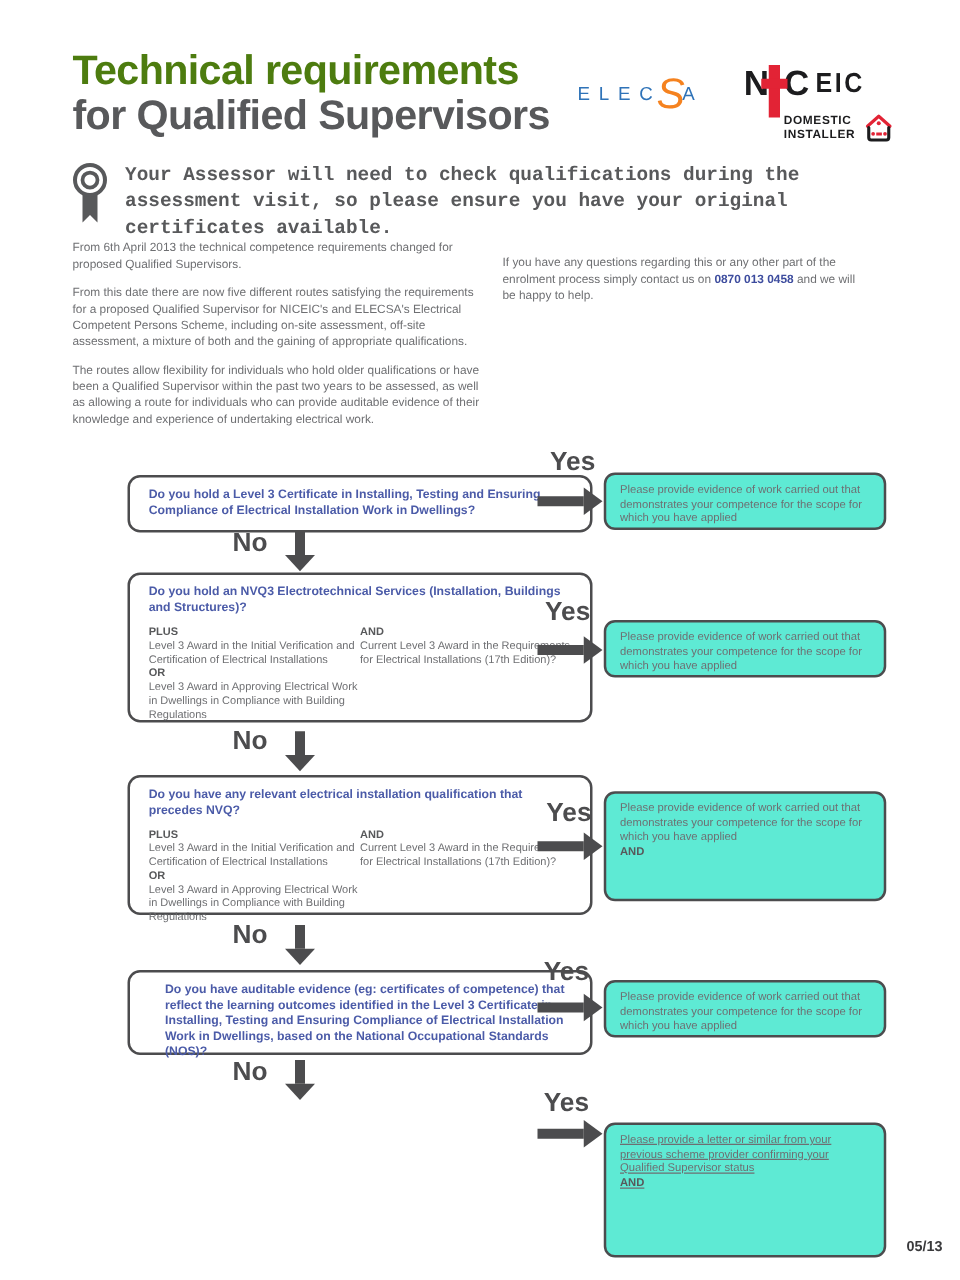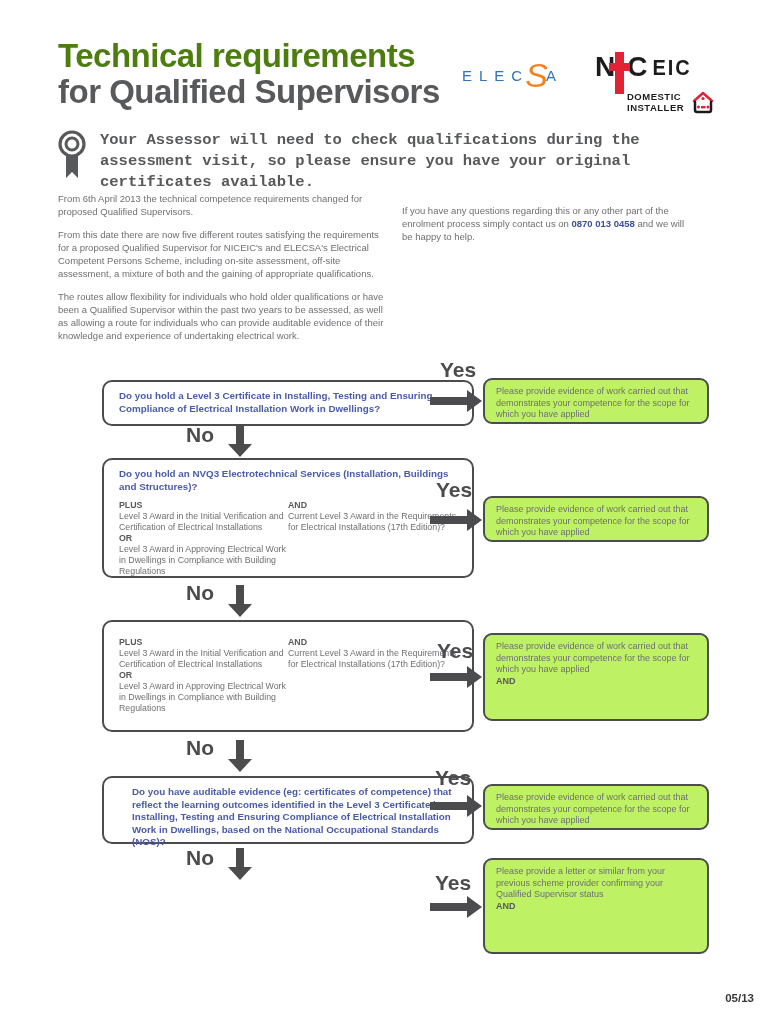--- a/index.html
+++ b/index.html
@@ -39,21 +39,21 @@
   .intro-right p{margin:12px;}
   .phone{font-weight:bold;color:#3d4c9e;}
 
   
   .qbox{position:absolute;left:58px;width:372px;background:#fff;border:2.5px solid #4c4c4e;border-radius:10px;
         padding:8px 15px;box-sizing:border-box;margin-left:44px;}
   .question{font-weight:bold;font-size:9.8px;line-height:12.5px;color:#4b5ba8;}
   .cols{display:flex;margin-top:7px;}
   .col{width:50%;font-size:8.8px;line-height:11px;color:#6e6f72;}
   .col .lbl{font-weight:bold;color:#58595b;display:block;}
-  .rbox{position:absolute;left:483px;width:226px;background:#bef264;border:2px solid #4c4c4e;border-radius:9px;
+  .rbox{position:absolute;left:483px;width:226px;background:#5eead4;border:2px solid #4c4c4e;border-radius:9px;
         padding:6px 11px;box-sizing:border-box;font-size:9px;line-height:11.5px;color:#6e6f72;}
   .rbox .lbl{font-weight:bold;color:#58595b;display:block;}
   .yes,.no{position:absolute;font-weight:bold;font-size:21px;color:#4c4c4e;}
   .arrow-down{position:absolute;width:24px;}
   .arrow-down .shaft{width:8px;height:19px;background:#4c4c4e;margin:0 auto;}
   .arrow-down .head{width:0;height:0;border-left:12px solid transparent;border-right:12px solid transparent;border-top:13px solid #4c4c4e;}
   .arrow-right{position:absolute;height:22px;width:52px;}
   .arrow-right .shaft{position:absolute;left:0;top:7px;width:37px;height:8px;background:#4c4c4e;}
   .arrow-right .head{position:absolute;left:37px;top:0;width:0;height:0;border-top:11px solid transparent;border-bottom:11px solid transparent;border-left:15px solid #4c4c4e;}
 
@@ -156,20 +156,21 @@
   <div class="rbox" style="top:496px;height:46px;">
     <span>Please provide evidence of work carried out that demonstrates your competence for the scope for which you have applied</span>
   </div>
   <div class="no" style="left:186px;top:581px;">No</div>
   <div class="arrow-down" style="left:228px;top:585px;">
       <div class="shaft"></div>
       <div class="head"></div>
     </div>
 
   <div class="qbox" style="top:620px;height:112px;">
+    <div class="question">Do you have any relevant electrical installation qualification that precedes NVQ?</div>
     <div class="cols">
       <div class="col">
         <span class="lbl">PLUS</span>
         <span>Level 3 Award in the Initial Verification and Certification of Electrical Installations</span>
         <span class="lbl">OR</span>
         <span>Level 3 Award in Approving Electrical Work in Dwellings in Compliance with Building Regulations</span>
       </div>
       <div class="col">
         <span class="lbl">AND</span>
         <span>Current Level 3 Award in the Requirements for Electrical Installations (17th Edition)?</span>
@@ -206,20 +207,20 @@
   <div class="arrow-down" style="left:228px;top:848px;">
       <div class="shaft"></div>
       <div class="head"></div>
     </div>
 
   <div class="yes" style="left:435px;top:871px;">Yes</div>
   <div class="arrow-right" style="left:430px;top:896px;">
       <div class="shaft"></div>
       <div class="head"></div>
     </div>
-  <div class="rbox" style="top:858px;height:96px;">
+  <div class="rbox" style="top:898px;height:108px;text-decoration:underline;">
     <span>Please provide a letter or similar from your previous scheme provider confirming your Qualified Supervisor status</span>
     <span class="lbl">AND</span>
   </div>
 
   <div class="footer">05/13</div>
 
 </div>
 
 </body></html>

